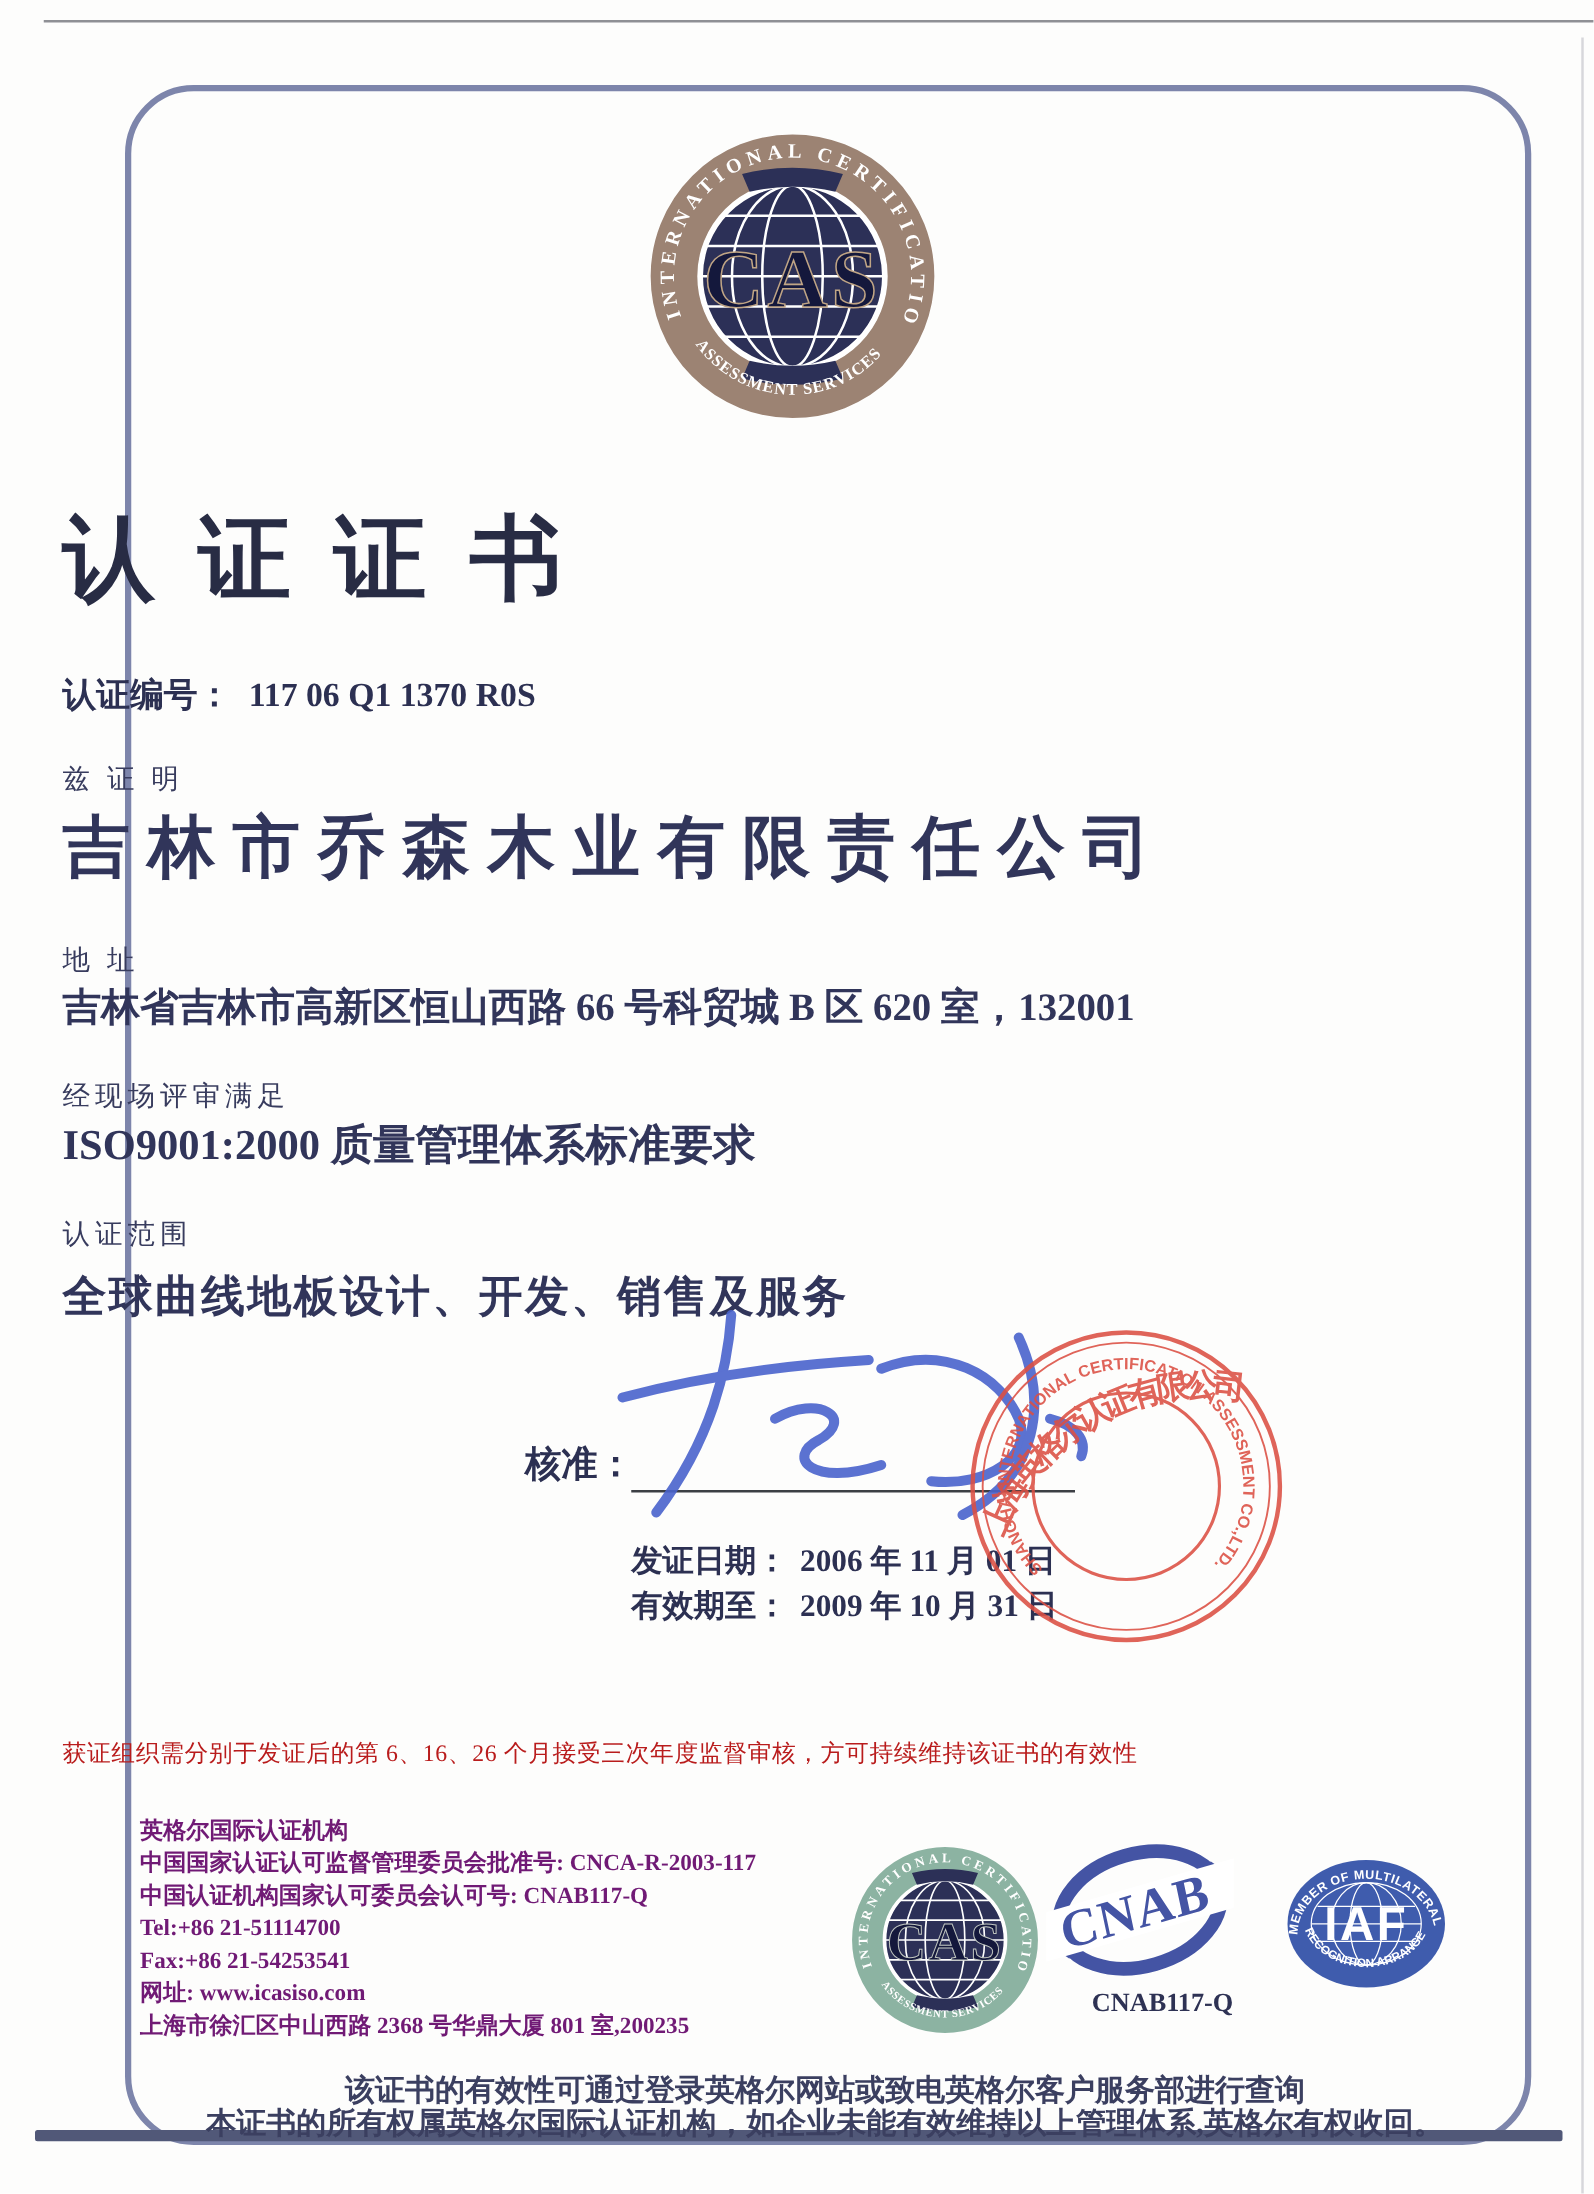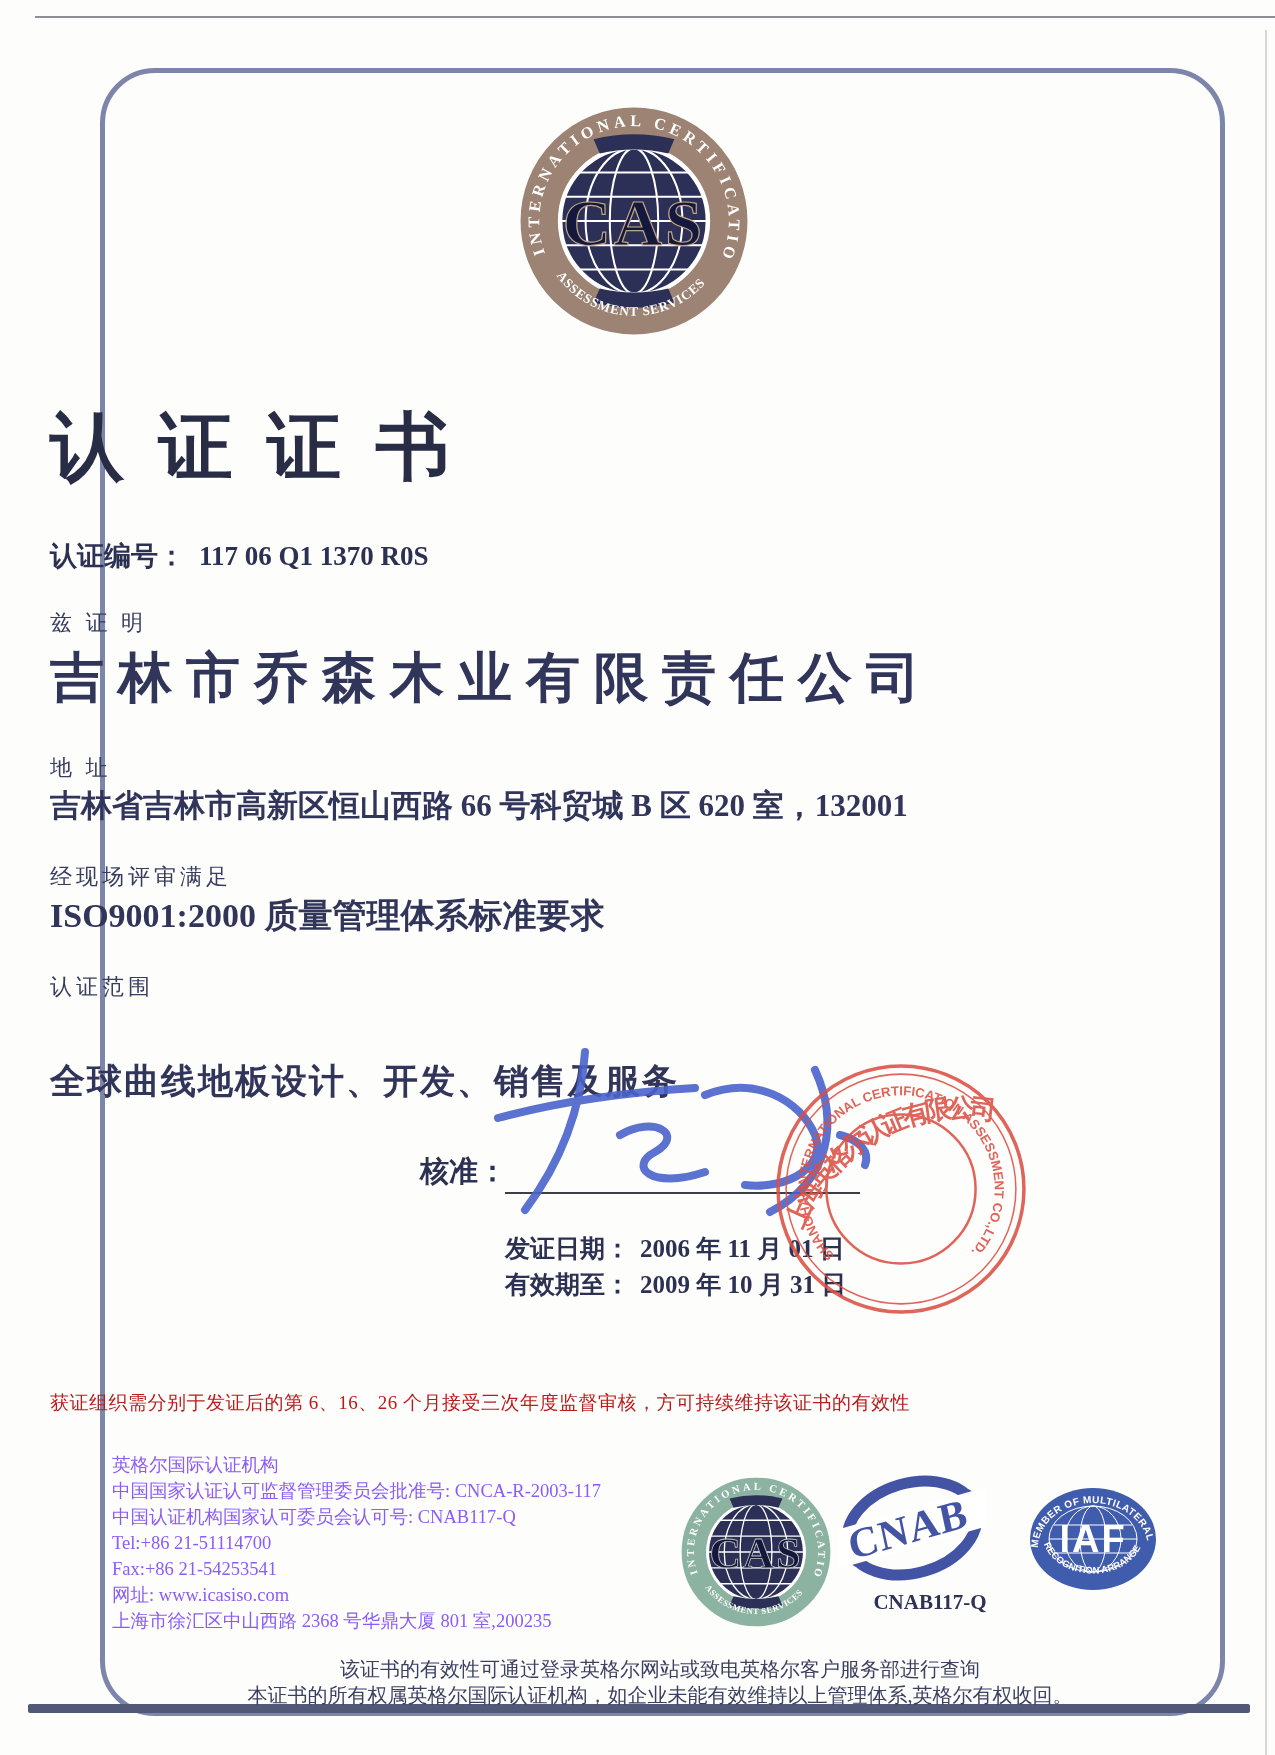--- a/index.html
+++ b/index.html
@@ -23,36 +23,36 @@
   .certno-line{top:538px;font-size:27px;font-weight:bold;color:#2c3052;font-family:Liberation Serif, serif;}
   .certno-line .val{margin-left:14px;}
   .small-label{font-size:22px;letter-spacing:4px;color:#383c5e;}
   .hereby{top:608px;}
   .company{top:642px;font-size:54px;font-weight:bold;letter-spacing:14px;color:#31355a;}
   .addr-label{top:753px;}
   .address{top:785px;font-size:31px;font-weight:bold;color:#31355a;}
   .assess-note{top:862px;}
   .standard{top:893px;font-size:34px;font-weight:bold;color:#31355a;}
   .scope-label{top:972px;}
-  .scope{top:1014px;font-size:35px;font-weight:bold;letter-spacing:2px;color:#31355a;margin-top:44px;}
+  .scope{top:1014px;font-size:35px;font-weight:bold;letter-spacing:2px;color:#31355a;}
   .approve-label{left:420px;top:1152px;font-size:29px;font-weight:bold;color:#2c3052;}
   .sig-line{left:505px;top:1192px;width:355px;height:2px;background:#3c3f44;}
   .signature{left:470px;top:1040px;z-index:4;}
   .stamp{left:770px;top:1058px;z-index:5;opacity:0.88;}
   .date-line{left:505px;font-size:25px;font-weight:bold;color:#2c3052;}
   .issue-date{top:1232px;}
   .valid-date{top:1268px;}
   .date-line .val{margin-left:10px;}
   .surveillance{top:1342px;font-size:19px;color:#b91c1c;letter-spacing:0.5px;margin-top:48px;}
-  .issuer{left:112px;top:1452px;font-size:18.5px;line-height:26px;color:#8b5cf6;}
+  .issuer{left:112px;top:1452px;font-size:18.5px;line-height:26px;color:#701a75;font-weight:bold;}
   .cas-green{left:680px;top:1476px;}
   .cnab{left:837px;top:1468px;}
   .cnab-caption{left:845px;top:1590px;width:170px;text-align:center;font-size:21px;font-weight:bold;color:#2e3254;}
   .iaf{left:1028px;top:1486px;}
-  .footer-line{left:60px;width:1200px;text-align:center;font-size:20px;color:#3b3f60;}
+  .footer-line{left:60px;width:1200px;text-align:center;font-size:24px;color:#3b3f60;font-weight:bold;}
   .footer1{top:1656px;}
   .footer2{top:1682px;}
 </style>
 </head>
 <body>
 
 <div class="page">
 
   <div class="abs scan-top"></div>
   <div class="abs scan-right"></div>

